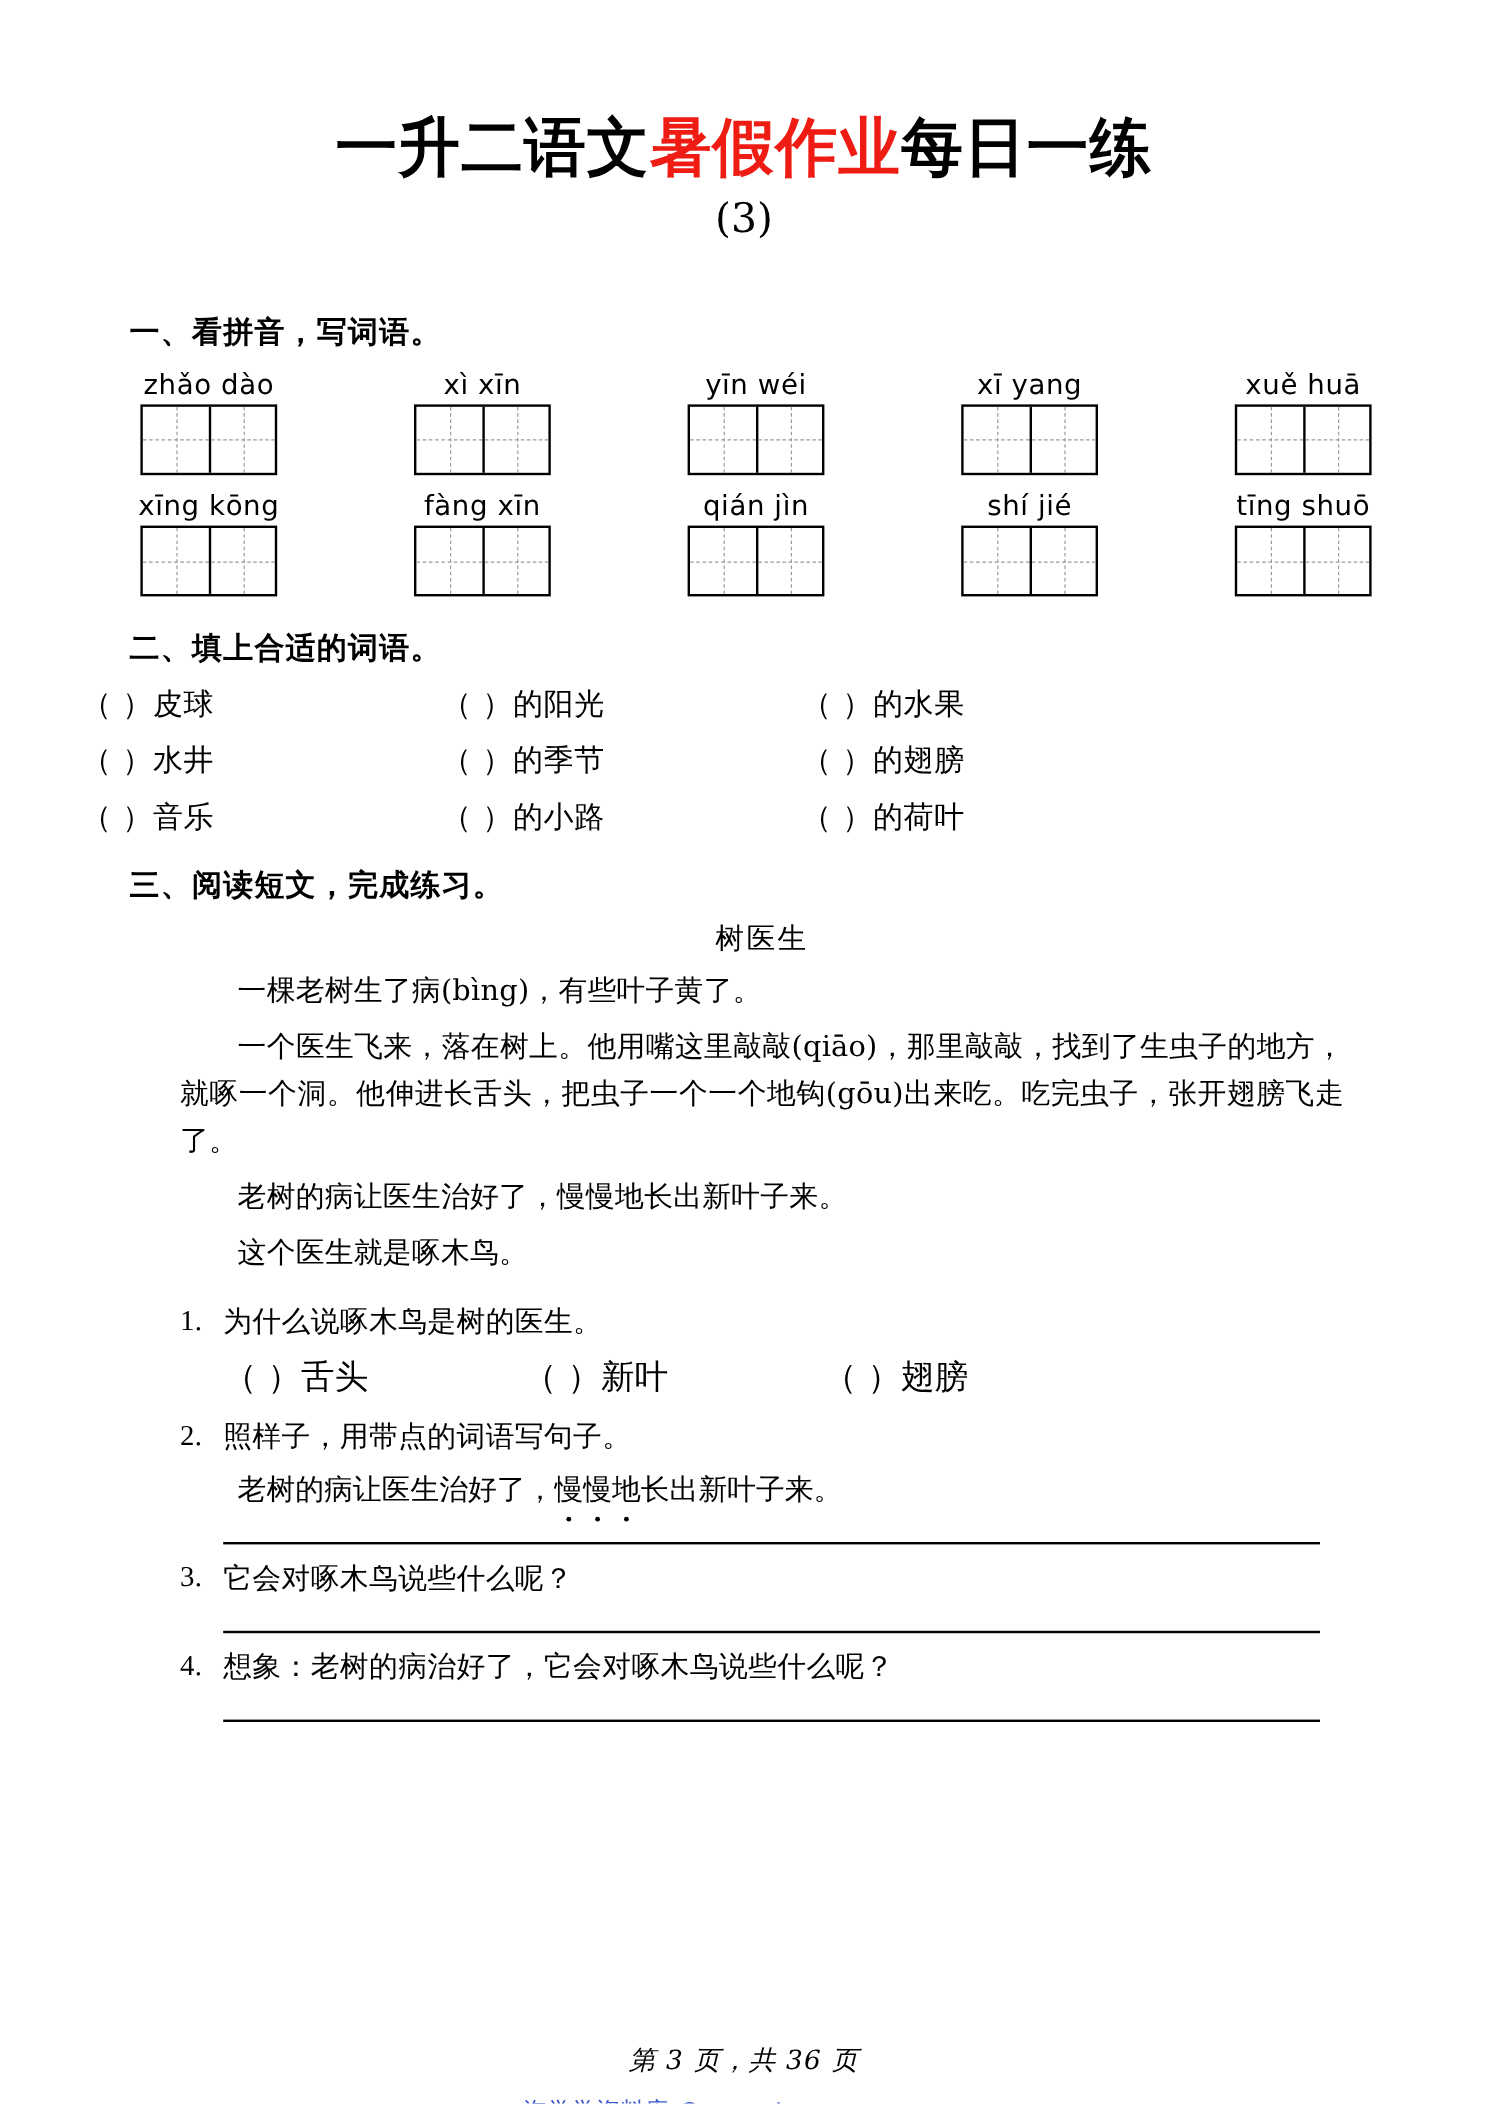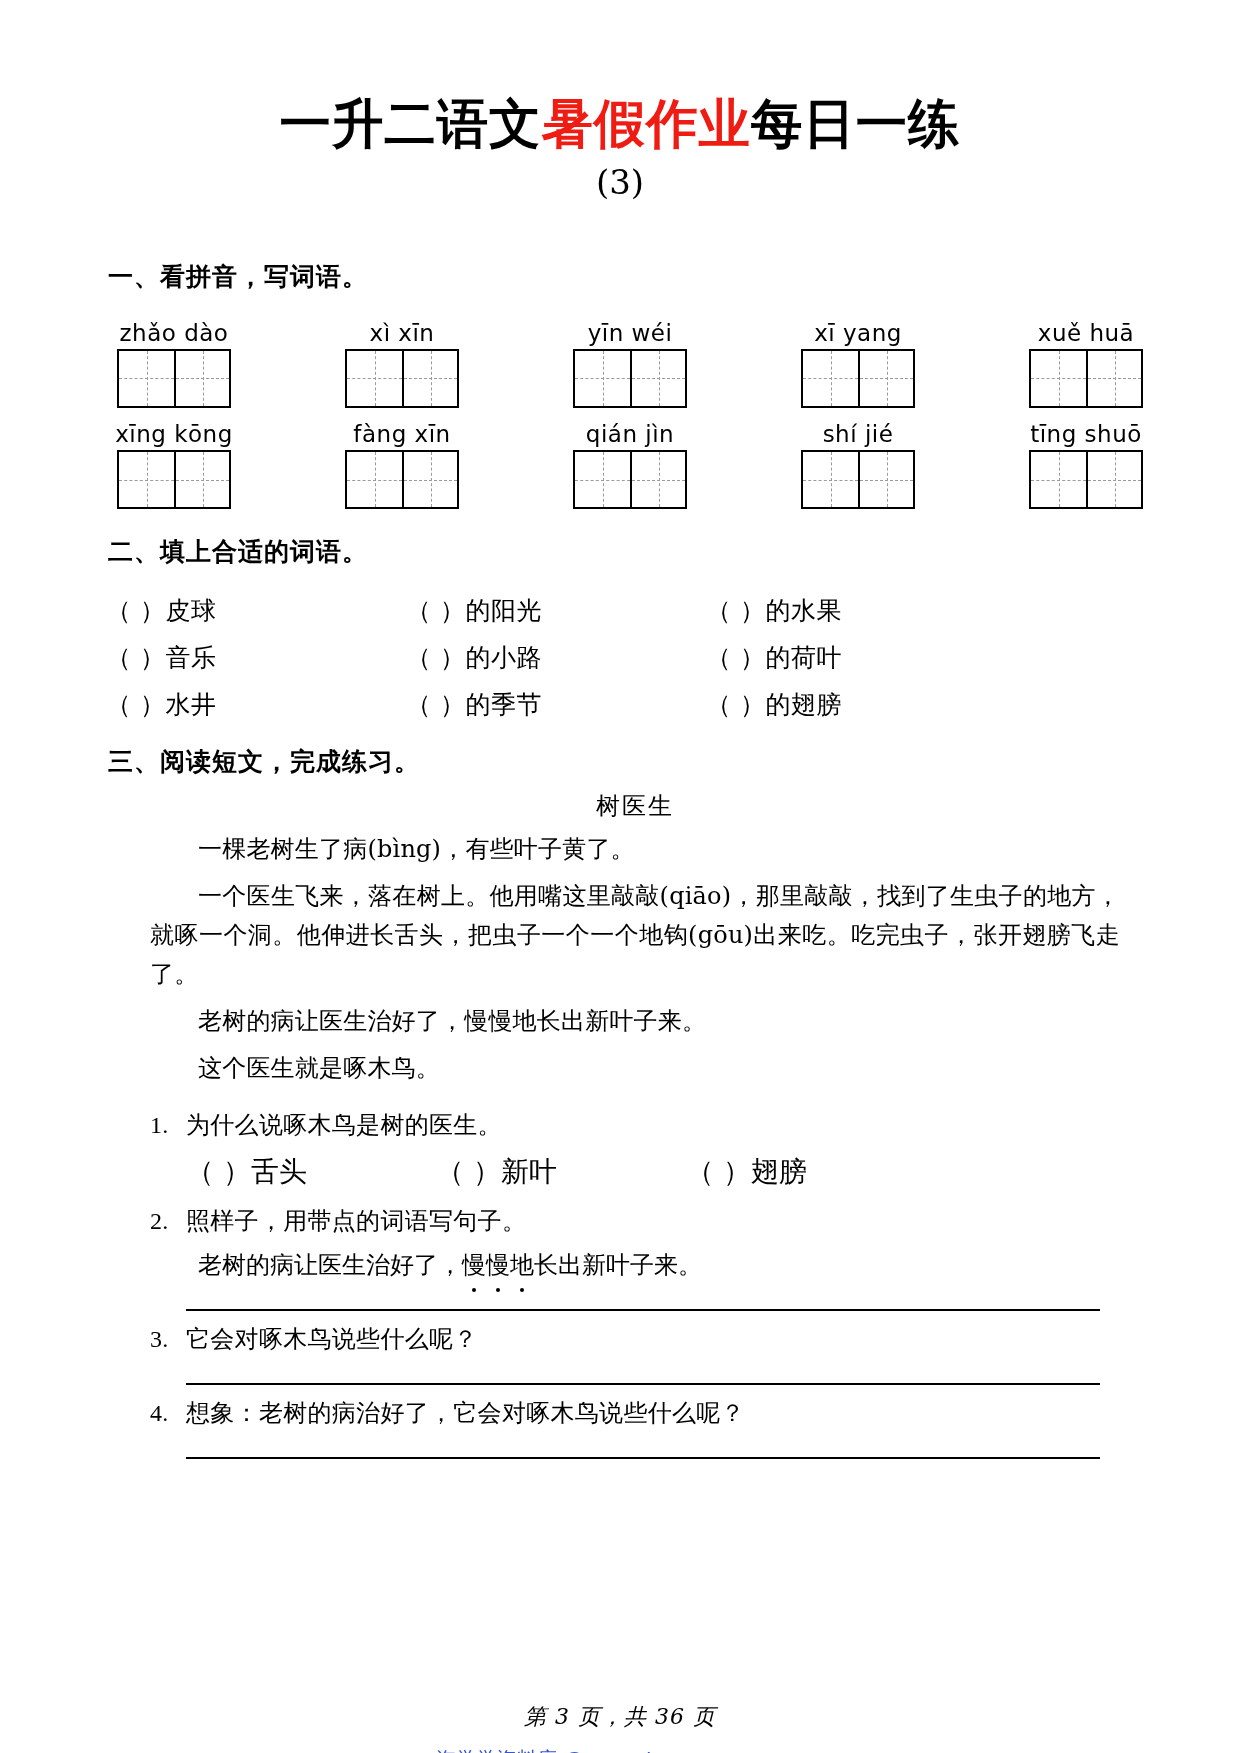--- a/index.html
+++ b/index.html
@@ -48,21 +48,21 @@
     font-weight: bold;
     font-size: 25px;
     margin-left: 108px;
     letter-spacing: 1px;
   }
   #sec1-head { margin-top: 58px; }
   #sec2-head { margin-top: 26px; }
   #sec3-head { margin-top: 24px; }
 
   
-  .pinyin-block { margin-top: 28px; padding: 0 60px 0 80px; }
+  .pinyin-block { margin-top: 16px; padding: 0 60px 0 80px; }
   .pinyin-row {
     display: flex;
     justify-content: space-between;
     align-items: flex-start;
     margin-bottom: 14px;
   }
   .pinyin-cellgroup {
     display: flex;
     flex-direction: column;
     align-items: center;
@@ -95,21 +95,21 @@
   .tian-cell::before { 
     left: 50%; top: 0; bottom: 0; width: 0;
     border-left: 1px dashed #9b9b9b;
   }
   .tian-cell::after { 
     top: 50%; left: 0; right: 0; height: 0;
     border-top: 1px dashed #9b9b9b;
   }
 
   
-  .fill-block { margin-top: 26px; padding-left: 106px; }
+  .fill-block { margin-top: 14px; padding-left: 68px; }
   .fill-row {
     display: flex;
     font-size: 25px;
     font-family: "DejaVu Serif", "Liberation Serif", serif;
     margin-bottom: 14px;
     letter-spacing: 0.5px;
   }
   .fill-item { width: 300px; white-space: nowrap; }
 
   
@@ -302,28 +302,28 @@
   </div>
 
   <div class="sec-head" id="sec2-head">二、填上合适的词语。</div>
   <div class="fill-block">
     <div class="fill-row">
       <div class="fill-item">（    ）皮球</div>
       <div class="fill-item">（       ）的阳光</div>
       <div class="fill-item">（       ）的水果</div>
     </div>
     <div class="fill-row">
+      <div class="fill-item">（    ）水井</div>
+      <div class="fill-item">（       ）的季节</div>
+      <div class="fill-item">（       ）的翅膀</div>
+    </div>
+    <div class="fill-row">
       <div class="fill-item">（    ）音乐</div>
       <div class="fill-item">（       ）的小路</div>
       <div class="fill-item">（       ）的荷叶</div>
-    </div>
-    <div class="fill-row">
-      <div class="fill-item">（    ）水井</div>
-      <div class="fill-item">（       ）的季节</div>
-      <div class="fill-item">（       ）的翅膀</div>
     </div>
   </div>
 
   <div class="sec-head" id="sec3-head">三、阅读短文，完成练习。</div>
 
   <div class="passage">
     <div class="passage-title">树医生</div>
     <p>一棵老树生了病(bìng)，有些叶子黄了。</p>
     <p>一个医生飞来，落在树上。他用嘴这里敲敲(qiāo)，那里敲敲，找到了生虫子的地方，就啄一个洞。他伸进长舌头，把虫子一个一个地钩(gōu)出来吃。吃完虫子，张开翅膀飞走了。</p>
     <p>老树的病让医生治好了，慢慢地长出新叶子来。</p>

